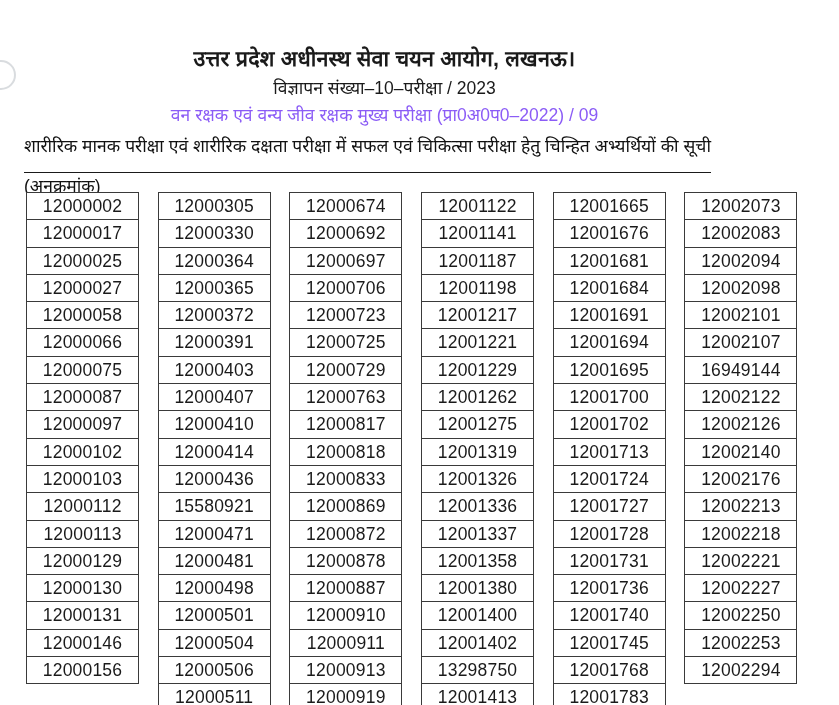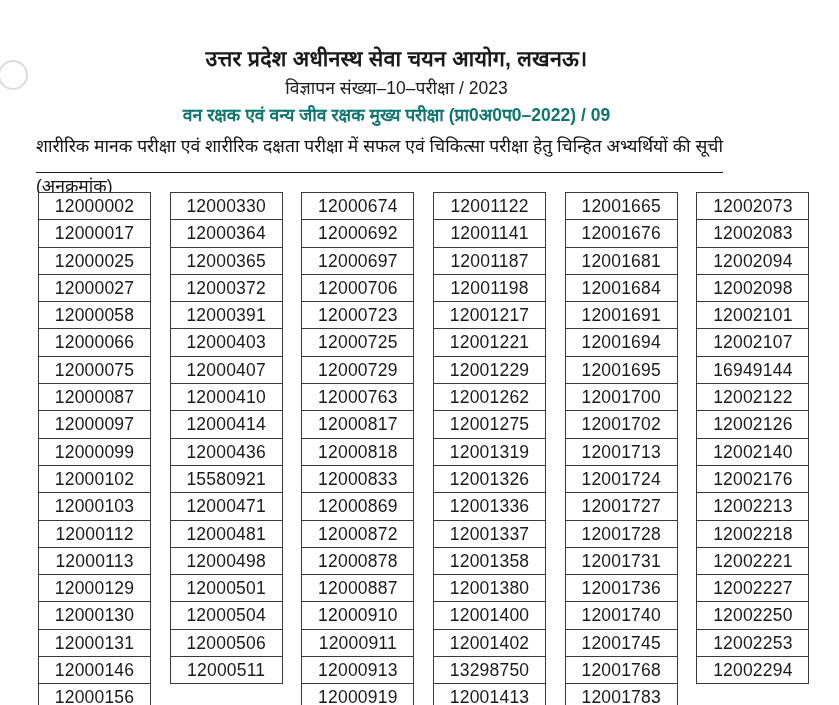--- a/index.html
+++ b/index.html
@@ -28,21 +28,20 @@
     border-radius: 50%;
     opacity: 0.85;
     pointer-events: none;
   }
 
   .page {
     position: relative;
     width: 769px;
     height: 705px;
     box-sizing: border-box;
-    margin-left: 12px;
   }
 
   
   .doc-header {
     padding-top: 46px;
     text-align: center;
   }
   .title-main {
     font-size: 21.5px;
     font-weight: 700;
@@ -52,24 +51,24 @@
   }
   .title-sub1 {
     font-size: 17.5px;
     font-weight: 400;
     line-height: 1.45;
     margin-top: 3px;
     color: #1a1a1a;
   }
   .title-sub2 {
     font-size: 17.5px;
-    font-weight: 700;
+    font-weight: 400;
     line-height: 1.45;
     margin-top: 2px;
-    color: #0f766e;
+    color: #8b5cf6;
   }
 
   .subject-block {
     margin-top: 4px;
     text-align: left;
     padding-left: 24px;
     padding-right: 10px;
   }
   .subject-line {
     display: inline-block;
@@ -143,34 +142,34 @@
         <div class="roll-col">
           <div class="roll-cell">12000002</div>
           <div class="roll-cell">12000017</div>
           <div class="roll-cell">12000025</div>
           <div class="roll-cell">12000027</div>
           <div class="roll-cell">12000058</div>
           <div class="roll-cell">12000066</div>
           <div class="roll-cell">12000075</div>
           <div class="roll-cell">12000087</div>
           <div class="roll-cell">12000097</div>
-          <div class="roll-cell">12000099</div>
           <div class="roll-cell">12000102</div>
           <div class="roll-cell">12000103</div>
           <div class="roll-cell">12000112</div>
           <div class="roll-cell">12000113</div>
           <div class="roll-cell">12000129</div>
           <div class="roll-cell">12000130</div>
           <div class="roll-cell">12000131</div>
           <div class="roll-cell">12000146</div>
           <div class="roll-cell">12000156</div>
         </div>
       </div>
       <div class="roll-col-wrap">
         <div class="roll-col">
+          <div class="roll-cell">12000305</div>
           <div class="roll-cell">12000330</div>
           <div class="roll-cell">12000364</div>
           <div class="roll-cell">12000365</div>
           <div class="roll-cell">12000372</div>
           <div class="roll-cell">12000391</div>
           <div class="roll-cell">12000403</div>
           <div class="roll-cell">12000407</div>
           <div class="roll-cell">12000410</div>
           <div class="roll-cell">12000414</div>
           <div class="roll-cell">12000436</div>

